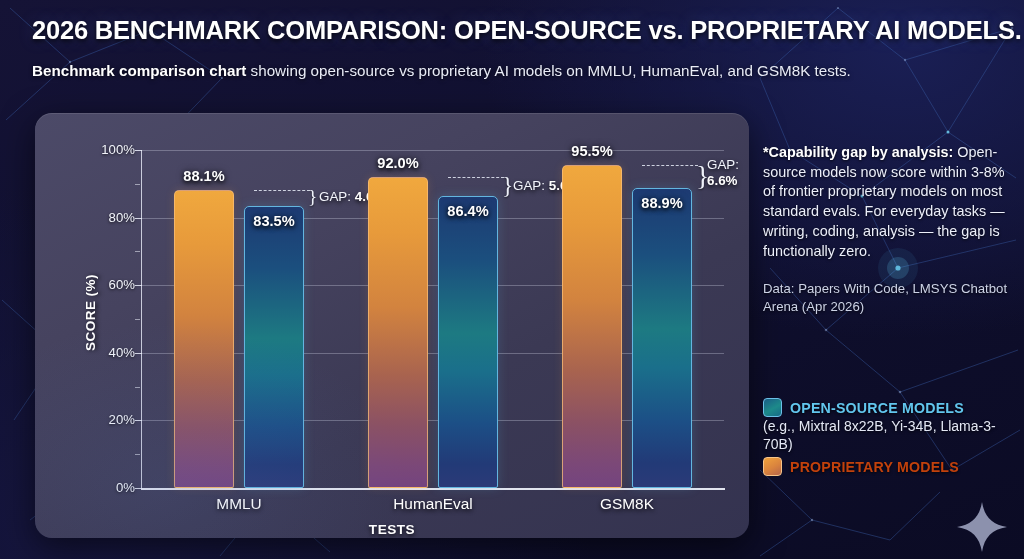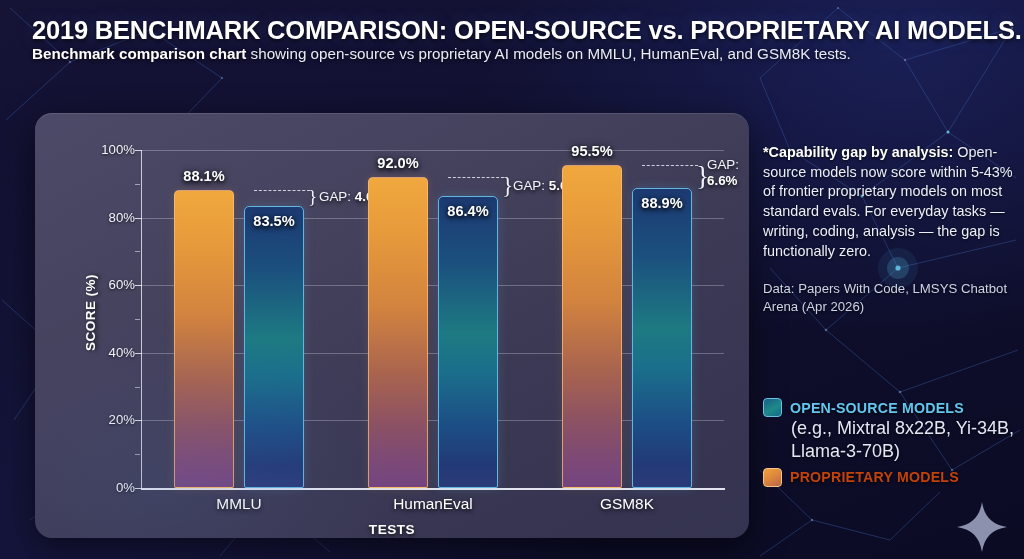--- a/index.html
+++ b/index.html
@@ -21,21 +21,21 @@
   #bg-net { position: absolute; inset: 0; }
 
   
   #headings { position: absolute; left: 32px; top: 16px; width: 980px; }
   #main-title {
     font-size: 25.5px; font-weight: bold; color: #ffffff;
     letter-spacing: -0.2px; white-space: nowrap;
     text-shadow: 0 2px 5px rgba(0,0,0,0.85), 0 0 16px rgba(120,150,255,0.25);
   }
   #subtitle-row {
-    font-size: 15.2px; color: #e9ecf6;
+    margin-top: 17px; font-size: 15.2px; color: #e9ecf6;
     white-space: nowrap; text-shadow: 0 1px 4px rgba(0,0,0,0.8);
   }
   #subtitle-strong { font-weight: bold; color: #ffffff; }
 
   
   #chart-panel {
     position: absolute; left: 35px; top: 113px;
     width: 714px; height: 425px;
     border-radius: 17px;
     background: linear-gradient(153deg, #4c4a68 0%, #46435f 30%, #3b3954 62%, #343350 100%);
@@ -159,21 +159,21 @@
     border: 1.6px solid #6cc0e8;
   }
   .swatch.prop {
     background: linear-gradient(150deg, #f0a23c 0%, #d9833e 55%, #b5654a 100%);
     border: 1.6px solid #f7c489;
   }
   .legend-title { font-size: 14.2px; font-weight: bold; letter-spacing: 0.2px; }
   .legend-title.open { color: #62c6ee; text-shadow: 0 1px 3px rgba(0,0,0,0.85); }
   .legend-title.prop { color: #c2410c; text-shadow: 0 1px 3px rgba(0,0,0,0.85); }
   .legend-sub {
-    margin-left: 28px; font-size: 18px; line-height: 1.3;
+    font-size: 14px; line-height: 1.3;
     color: #e4e8f5; text-shadow: 0 1px 3px rgba(0,0,0,0.8);
   }
 
   #sparkle { position: absolute; left: 955px; top: 500px; }
 </style>
 </head>
 <body>
 
 <div id="bg-root">
   <svg id="bg-net" viewBox="0 0 1024 559" preserveAspectRatio="none">
@@ -203,21 +203,21 @@
       <circle cx="222" cy="78" r="1.1"></circle>
         <circle cx="60" cy="352" r="1.2"></circle>
       <circle cx="200" cy="440" r="1.2"></circle>
         <circle cx="268" cy="498" r="1.2"></circle>
       <circle cx="812" cy="520" r="1.2"></circle>
     </g>
   </svg>
 </div>
 
 <div id="headings">
-  <div id="main-title">2019 BENCHMARK COMPARISON: OPEN-SOURCE vs. PROPRIETARY AI MODELS.</div>
+  <div id="main-title">2026 BENCHMARK COMPARISON: OPEN-SOURCE vs. PROPRIETARY AI MODELS.</div>
   <div id="subtitle-row">
     <span id="subtitle-strong">Benchmark comparison chart</span><span id="subtitle-rest"> showing open-source vs proprietary AI models on MMLU, HumanEval, and GSM8K tests.</span>
   </div>
 </div>
 
 <div id="chart-panel">
 
   <div id="yaxis-title">SCORE (%)</div>
   <div id="ylabels-wrap">
       <div class="ylabel" style="top: 367px;">0%</div>
@@ -278,21 +278,21 @@
     <div class="ytick" style="top: 104.6px; left: 100px;"></div>
     <div class="ytick minor" style="top: 70.8px; left: 100px;"></div>
     <div class="ytick" style="top: 37px; left: 100px;"></div>
     <div class="xlabel" style="left: 204px;">MMLU</div>
     <div class="xlabel" style="left: 398px;">HumanEval</div>
     <div class="xlabel" style="left: 592px;">GSM8K</div>
   </div>
 
 <div id="side-panel">
   <div id="note-body">
-    <span id="note-lead">*Capability gap by analysis: </span><span id="note-rest">Open-source models now score within 5-43% of frontier proprietary models on most standard evals. For everyday tasks — writing, coding, analysis — the gap is functionally zero.</span>
+    <span id="note-lead">*Capability gap by analysis: </span><span id="note-rest">Open-source models now score within 3-8% of frontier proprietary models on most standard evals. For everyday tasks — writing, coding, analysis — the gap is functionally zero.</span>
   </div>
   <div id="source-note">Data: Papers With Code, LMSYS Chatbot Arena (Apr 2026)</div>
 </div>
 
 <div id="legend">
     <div class="legend-entry">
       <div class="legend-head">
         <span class="swatch open"></span>
         <span class="legend-title open">OPEN-SOURCE MODELS</span>
       </div>

